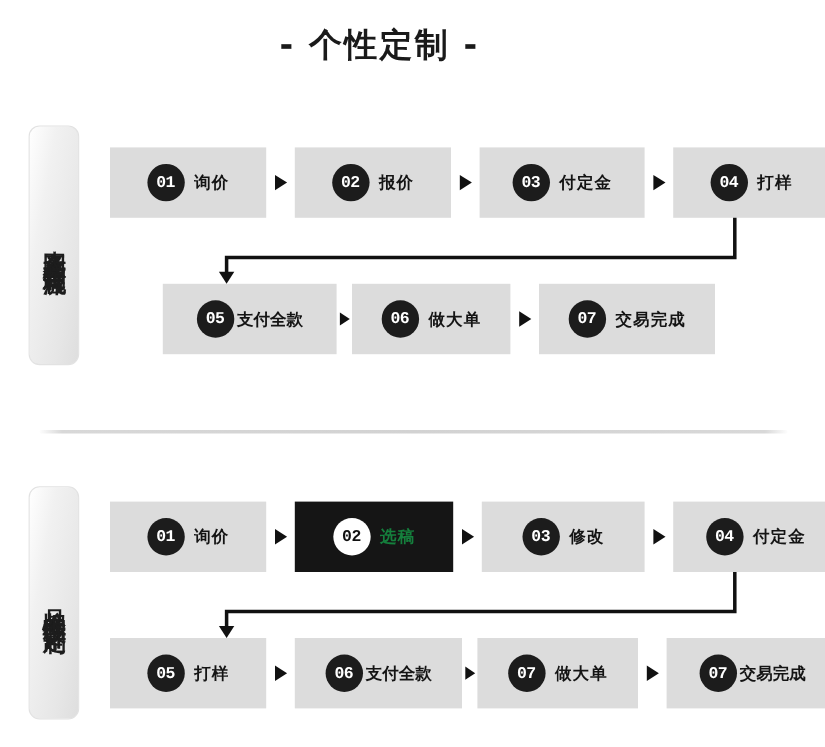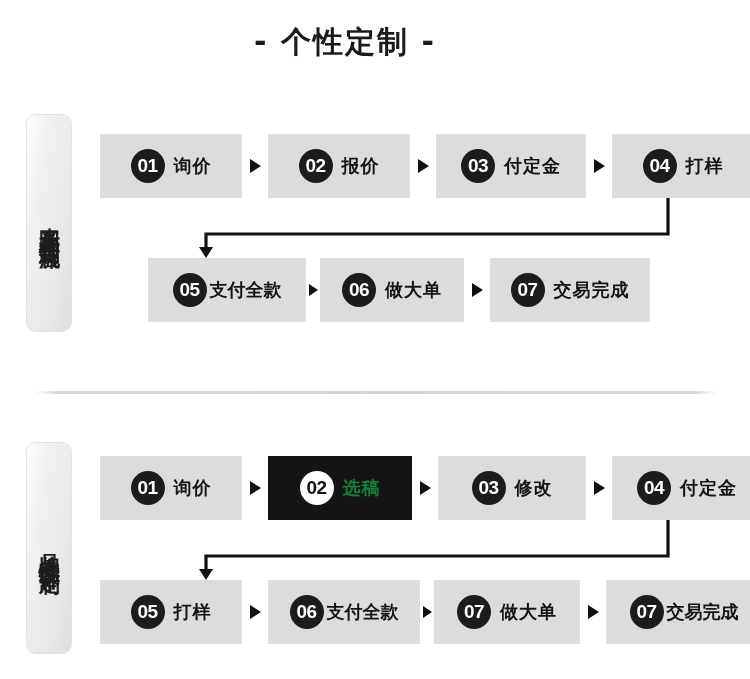--- a/index.html
+++ b/index.html
@@ -82,33 +82,33 @@
   }
   .step.dark { background: #151515; }
 
   .step-num {
     width: 34px;
     height: 34px;
     min-width: 34px;
     border-radius: 50%;
     background: #1c1c1c;
     color: #ffffff;
-    font-size: 19px;
+    font-size: 15px;
     font-weight: bold;
     display: flex;
     align-items: center;
     justify-content: center;
     letter-spacing: -0.5px;
-    font-family: Liberation Sans, sans-serif;
+    font-family: Liberation Mono, monospace;
     text-align: right;
   }
   .step.dark .step-num { background: #ffffff; color: #111111; }
 
   .step-label {
-    font-size: 18px;
+    font-size: 15px;
     font-weight: bold;
     color: #141414;
     letter-spacing: 1px;
     margin-left: 9px;
   }
   .step.dark .step-label { color: #15803d; }
   .step.tight .step-label { margin-left: 3px; letter-spacing: 0px; }
 
   
   .arrow {

